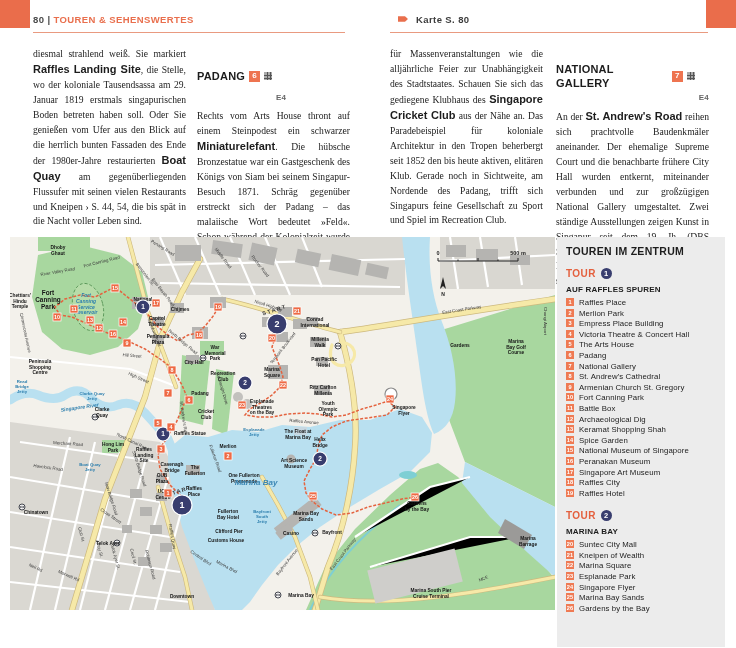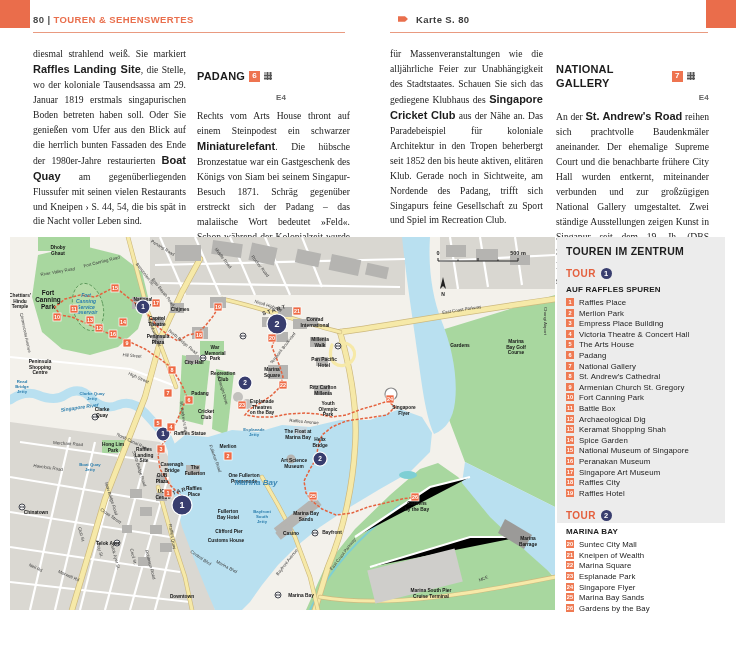--- a/index.html
+++ b/index.html
@@ -29,21 +29,21 @@
      background:
        linear-gradient(#555,#555) 0 3px/8px 1px no-repeat,
        linear-gradient(#555,#555) 0 6px/8px 1px no-repeat,
        linear-gradient(#555,#555) 3px 0/1px 8px no-repeat,
        linear-gradient(#555,#555) 6px 0/1px 8px no-repeat,
        #aaa;}
   .gridref{font-size:8px;color:#666;font-weight:bold;margin-top:44px;}
   
   #map{position:absolute;left:10px;top:237px;width:545px;height:373px;background:#f3f1eb;}
   
-  #legend{position:absolute;left:557px;top:237px;width:168px;height:286px;background:#ececec;
+  #legend{position:absolute;left:557px;top:237px;width:168px;height:410px;background:#ececec;
           padding:8px 0 16px 9px;box-sizing:border-box;}
   .lg-title{font-size:10.5px;font-weight:bold;color:#1d1d1d;letter-spacing:.3px;margin-bottom:9px;}
   .lg-tour{display:flex;align-items:flex-end;gap:5px;font-size:10px;font-weight:bold;color:#e4603e;
            letter-spacing:.4px;margin:11px 0 6px 0;}
   .lg-circle{width:11px;height:11px;border-radius:50%;background:#383d6e;color:#fff;font-size:7.5px;
            display:flex;align-items:center;justify-content:center;}
   .lg-sub{font-size:8px;font-weight:bold;color:#1d1d1d;letter-spacing:.2px;margin-bottom:4px;}
   .lg-item{display:flex;align-items:flex-start;gap:5px;height:10.6px;font-size:7.8px;color:#222;
            letter-spacing:.1px;}
   .lg-badge{width:8px;height:8px;background:#ef7a53;color:#fff;font-size:5.6px;font-weight:bold;

